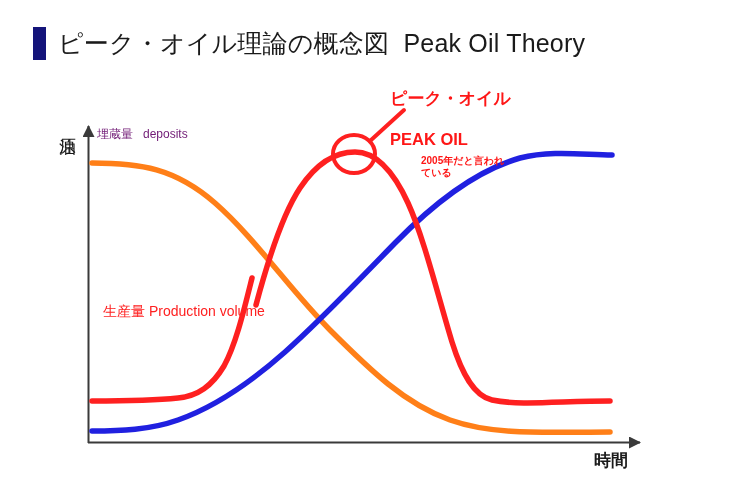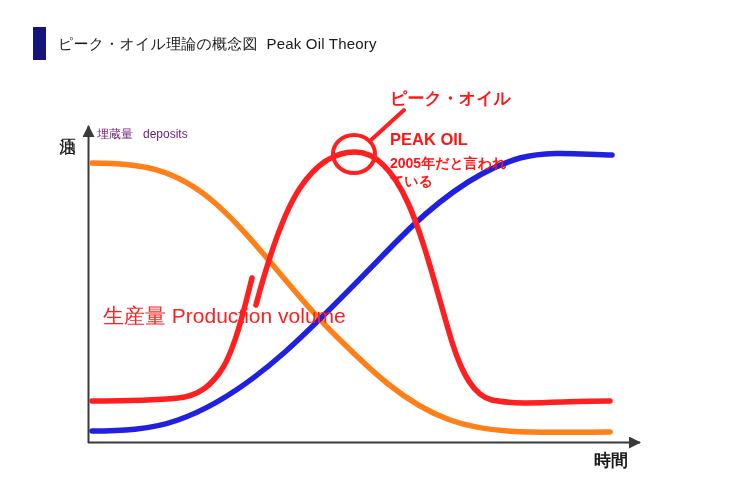--- a/index.html
+++ b/index.html
@@ -31,21 +31,21 @@
     align-items: center;
     height: 46px;
   }
   .title-bullet {
     width: 13px;
     height: 33px;
     background: #14147a;
     margin-right: 12px;
   }
   .title-text {
-    font-size: 15px;
+    font-size: 25px;
     color: #1a1a1a;
     letter-spacing: 0.2px;
     white-space: pre;
     line-height: 1;
   }
 
   
   .plot {
     position: absolute;
     left: 0;
@@ -91,21 +91,21 @@
   }
   .lbl-deposits {
     left: 97px;
     top: 127px;
     font-size: 12px;
     color: #701a75;
   }
   .lbl-production {
     left: 103px;
     top: 303px;
-    font-size: 21px;
+    font-size: 14px;
     color: #fe2020;
   }
   .lbl-price {
     left: 529px;
     top: 128px;
     font-size: 16.5px;
     color: #2020e0;
   }
 
   
@@ -122,25 +122,26 @@
     white-space: pre;
   }
   .peak-en {
     font-size: 16.5px;
     font-weight: bold;
     line-height: 1.3;
     margin-top: 20px;
     white-space: pre;
   }
   .peak-note {
-    font-size: 14px;
+    font-size: 10px;
     font-weight: bold;
     line-height: 1.28;
     margin-top: 4px;
     white-space: pre-line;
+    margin-left: 31px;
   }
 </style>
 </head>
 <body>
 
 <div id="slide">
 
   <div class="title-row">
     <div class="title-bullet"></div>
     <div class="title-text">ピーク・オイル理論の概念図  Peak Oil Theory</div>

